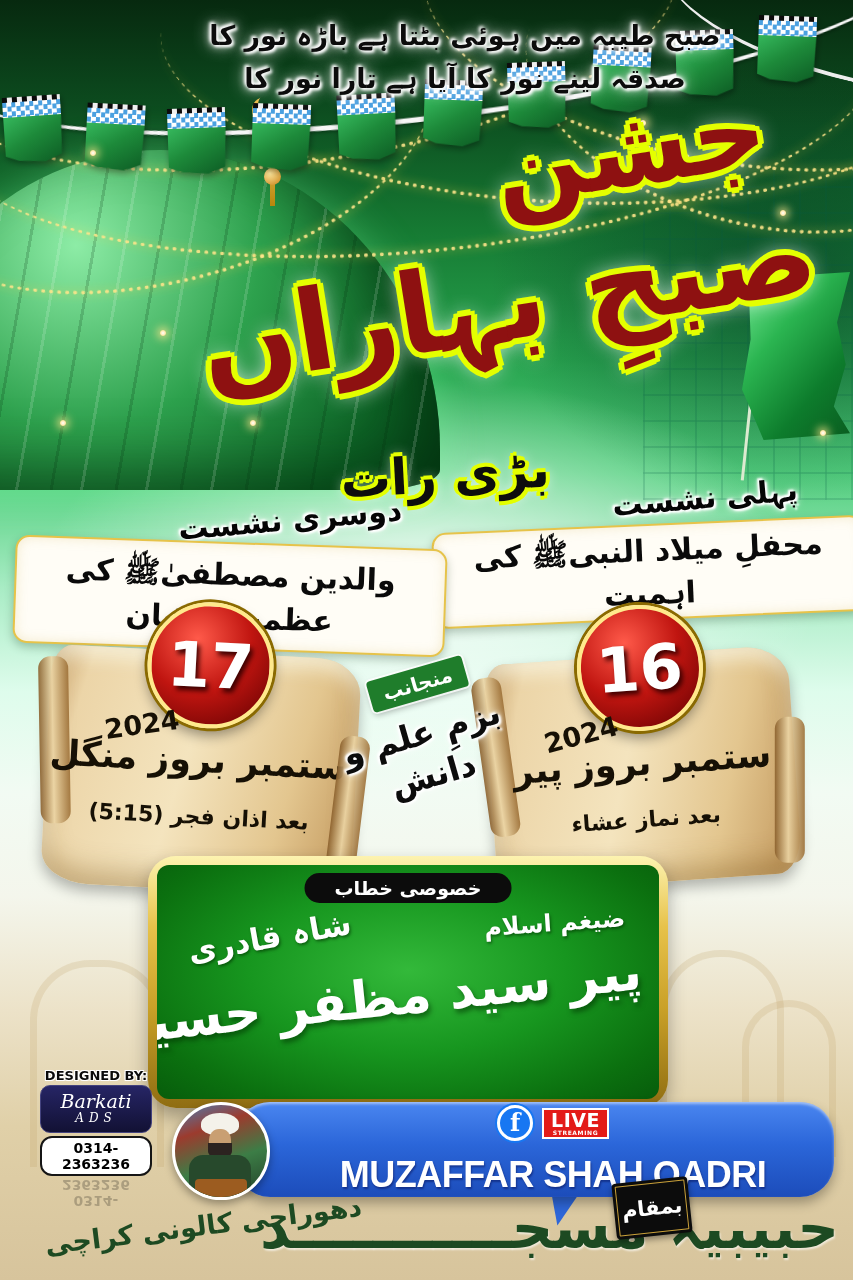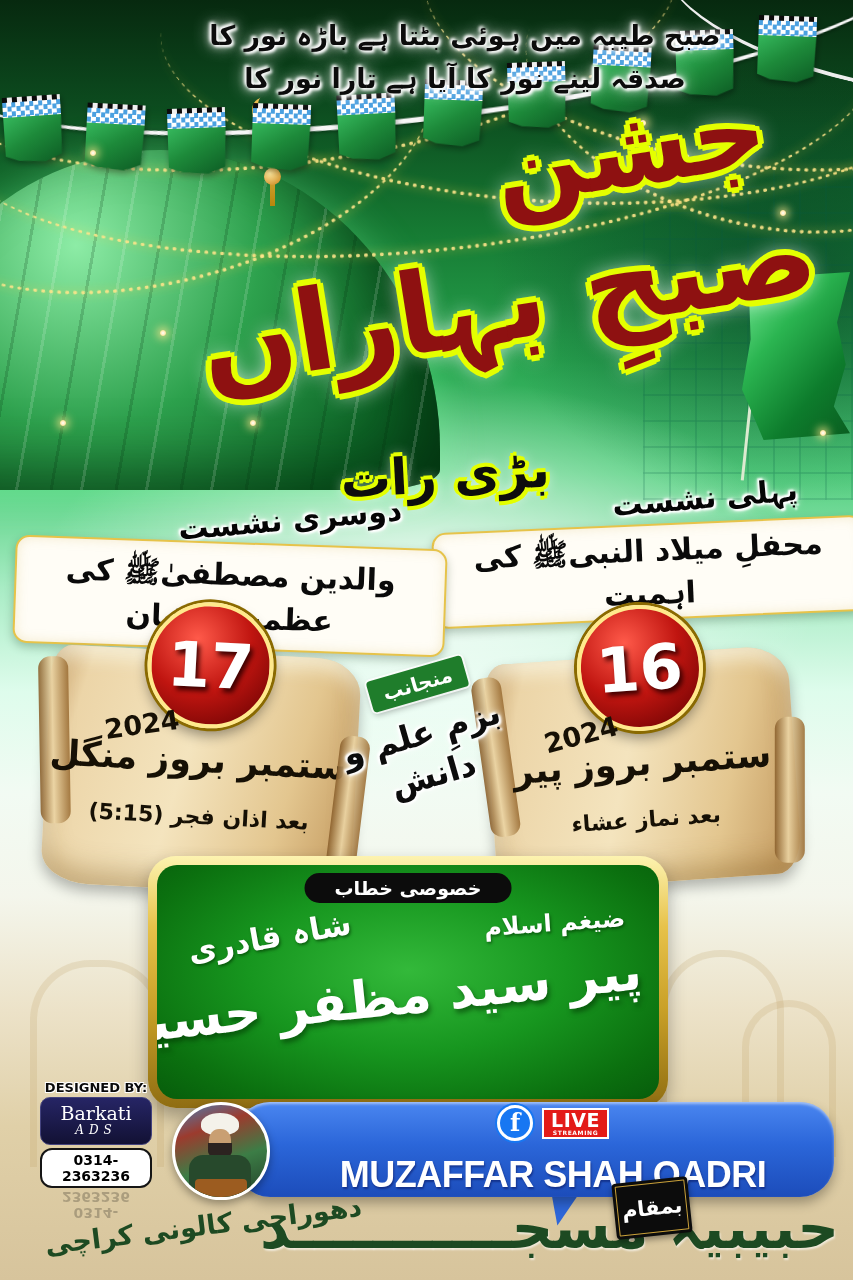--- a/index.html
+++ b/index.html
@@ -89,37 +89,37 @@
   .org-label{left:368px;top:668px;background:#1f7d2b;color:#fff;font-size:20px;font-weight:bold;
     padding:4px 14px;border-radius:4px;transform:rotate(-16deg);direction:rtl;
     box-shadow:0 0 0 2px rgba(255,255,255,.8),0 3px 6px rgba(0,0,0,.3);}
   .org-name{left:340px;top:712px;width:175px;transform:rotate(-16deg);text-align:center;
     font-size:33px;font-weight:bold;color:#0c0c0c;direction:rtl;line-height:1.3;
     text-shadow:0 0 5px #fff,0 0 10px #fff,2px 2px 2px #fff,-2px -2px 2px #fff;}
   
   .banner{left:148px;top:856px;width:502px;height:234px;border-radius:28px;padding:9px;
     background:linear-gradient(180deg,#fdf3b0,#e7c24a 28%,#caa128 60%,#8f6d12);
     box-shadow:0 9px 18px rgba(0,0,0,.3);}
-  .banner-in{position:relative;width:100%;height:100%;border-radius:20px;overflow:hidden;
+  .banner-in{position:relative;width:100%;height:100%;border-radius:12px;overflow:hidden;
     background:radial-gradient(ellipse at 50% 45%,#33b93a 0%,#17961f 45%,#0b700f 80%,#075c0b 100%);}
   .kh-pill{position:absolute;top:8px;left:50%;transform:translateX(-50%);background:#0c0c0c;
     color:#fff;font-size:19px;font-weight:bold;padding:4px 30px;border-radius:18px;direction:rtl;white-space:nowrap;}
   .honorific{position:absolute;top:44px;right:34px;color:#fff;font-size:24px;font-weight:bold;
     transform:rotate(-4deg);direction:rtl;text-shadow:1px 2px 3px rgba(0,50,0,.6);}
   .sp-name2{position:absolute;top:54px;left:30px;color:#fff;font-size:31px;font-weight:bold;
     transform:rotate(-10deg);direction:rtl;text-shadow:1px 2px 3px rgba(0,50,0,.6);}
   .sp-name{position:absolute;top:104px;right:16px;color:#fff;font-size:52px;font-weight:bold;
     transform:rotate(-6deg);direction:rtl;white-space:nowrap;text-shadow:2px 4px 5px rgba(0,50,0,.55);}
   
   .designer{left:40px;top:1068px;width:112px;text-align:center;}
   .d-label{font-size:13px;font-weight:bold;color:#0a0a0a;
-    text-shadow:-1px -1px 0 #fff,1px -1px 0 #fff,-1px 1px 0 #fff,1px 1px 0 #fff;margin-top:12px;}
+    text-shadow:-1px -1px 0 #fff,1px -1px 0 #fff,-1px 1px 0 #fff,1px 1px 0 #fff;}
   .d-box{margin-top:2px;background:linear-gradient(180deg,#262565,#121134);border:1px solid #44437e;
     border-radius:10px;height:46px;color:#fff;display:flex;flex-direction:column;justify-content:center;}
-  .d-brand{font-family:"DejaVu Serif",serif;font-size:19px;line-height:1;}
+  .d-brand{font-family:"DejaVu Serif",serif;font-style:italic;font-size:19px;line-height:1;}
   .d-brand2{font-family:"DejaVu Serif",serif;font-style:italic;font-size:12px;letter-spacing:5px;line-height:1.2;}
   .d-phone{margin-top:3px;background:#fff;border:2px solid #151515;border-radius:12px;
     font-size:14px;font-weight:bold;color:#000;padding:2px 0;}
   .d-reflect{margin-top:1px;transform:scaleY(-1);opacity:.22;font-size:14px;font-weight:bold;color:#000;}
   
   .photo{left:172px;top:1102px;width:92px;height:92px;border-radius:50%;border:3px solid #fff;
     overflow:hidden;z-index:6;box-shadow:0 4px 8px rgba(0,0,0,.35);
     background:linear-gradient(160deg,#4a7fb5 0%,#9c3b2e 28%,#3c7d46 60%,#233f28 100%);}
   .turban{position:absolute;left:26px;top:8px;width:38px;height:22px;border-radius:50% 50% 40% 40%;background:#f4f2ea;}
   .face{position:absolute;left:34px;top:24px;width:22px;height:24px;border-radius:45%;background:#c99f72;}

